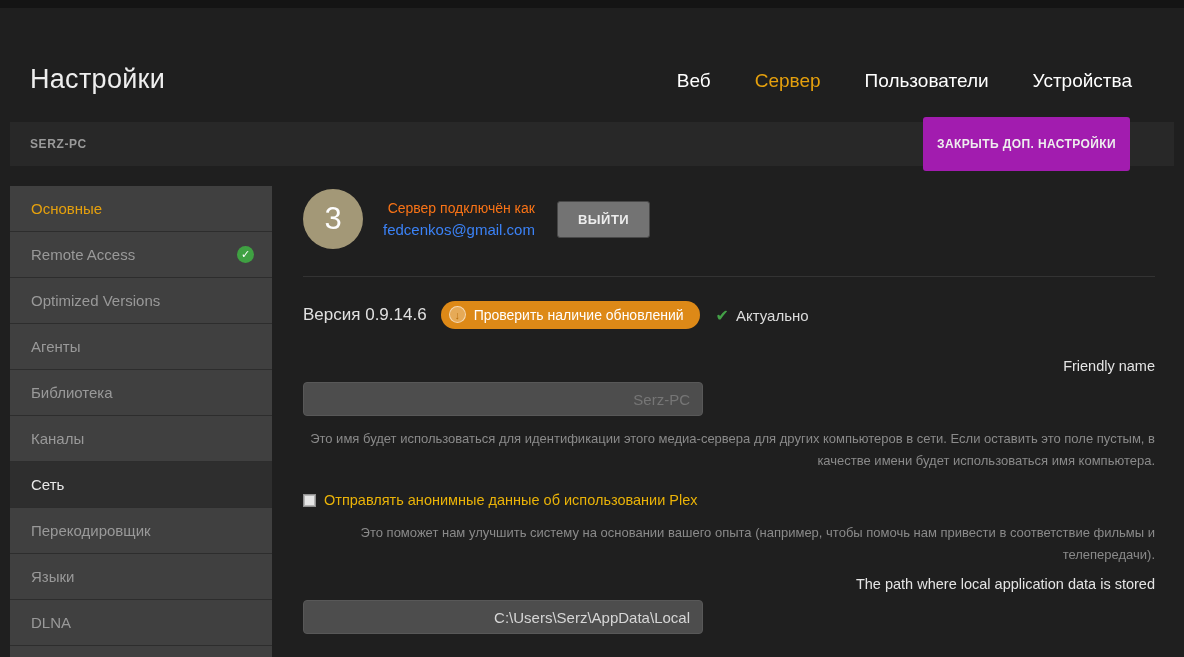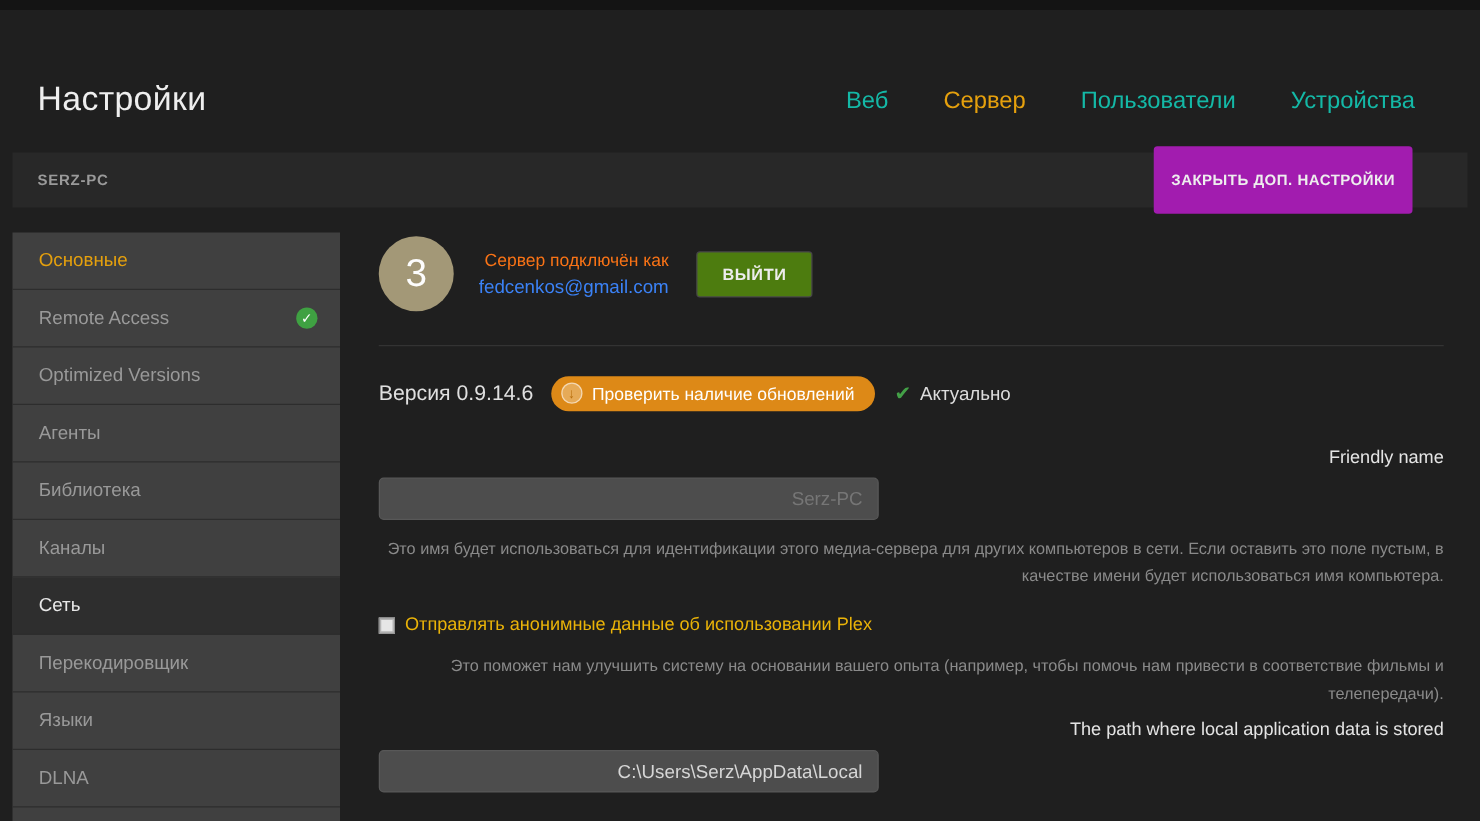--- a/index.html
+++ b/index.html
@@ -19,21 +19,21 @@
     position: absolute; top: 8px; left: 0; width: 1184px; height: 110px;
   }
   .page-title {
     position: absolute; left: 30px; top: 56px;
     font-size: 27px; font-weight: 400; color: #eee; letter-spacing: 0.3px;
   }
   .tabs {
     position: absolute; right: 52px; top: 62px;
     display: flex; gap: 44px; align-items: center;
   }
-  .tab { font-size: 19px; color: #14b8a6; cursor: pointer; }
+  .tab { font-size: 19px; color: #ffffff; cursor: pointer; }
   .tab.active { color: #e5a00d; }
   
   .subheader {
     position: absolute; top: 122px; left: 10px; width: 1164px; height: 44px;
     background: #282828;
     display: flex; align-items: center; justify-content: space-between;
     padding: 0 44px 0 20px;
   }
   .server-name {
     font-size: 12px; font-weight: bold; color: #9a9a9a; letter-spacing: 0.6px;
@@ -73,21 +73,21 @@
     width: 60px; height: 60px; border-radius: 50%;
     background: #a39877; color: #fdfdfd; font-size: 31px; font-weight: 400;
     display: flex; align-items: center; justify-content: center;
     flex: 0 0 auto;
   }
   .account-info { margin-left: 20px; line-height: 22px; }
   .connected-as { font-size: 14px; color: #f97316; }
   .account-email { font-size: 15px; color: #3b82f6; }
   .signout-btn {
     margin-left: 22px;
-    background: #4d7c0f; color: #ededed; border: 1px solid #484848; border-radius: 3px;
+    background: #737373; color: #ededed; border: 1px solid #484848; border-radius: 3px;
     font-size: 13px; font-weight: bold; letter-spacing: 0.5px;
     padding: 10px 20px; cursor: pointer;
     font-family: inherit;
   }
   .divider { border-top: 1px solid #333; margin-top: 26px; }
   .version-row { display: flex; align-items: center; margin-top: 24px; gap: 14px; }
   .version-label { font-size: 17px; color: #e0e0e0; }
   .check-updates-btn {
     display: flex; align-items: center; gap: 8px;
     background: #dd8917; color: #fff; border: none; border-radius: 15px;

